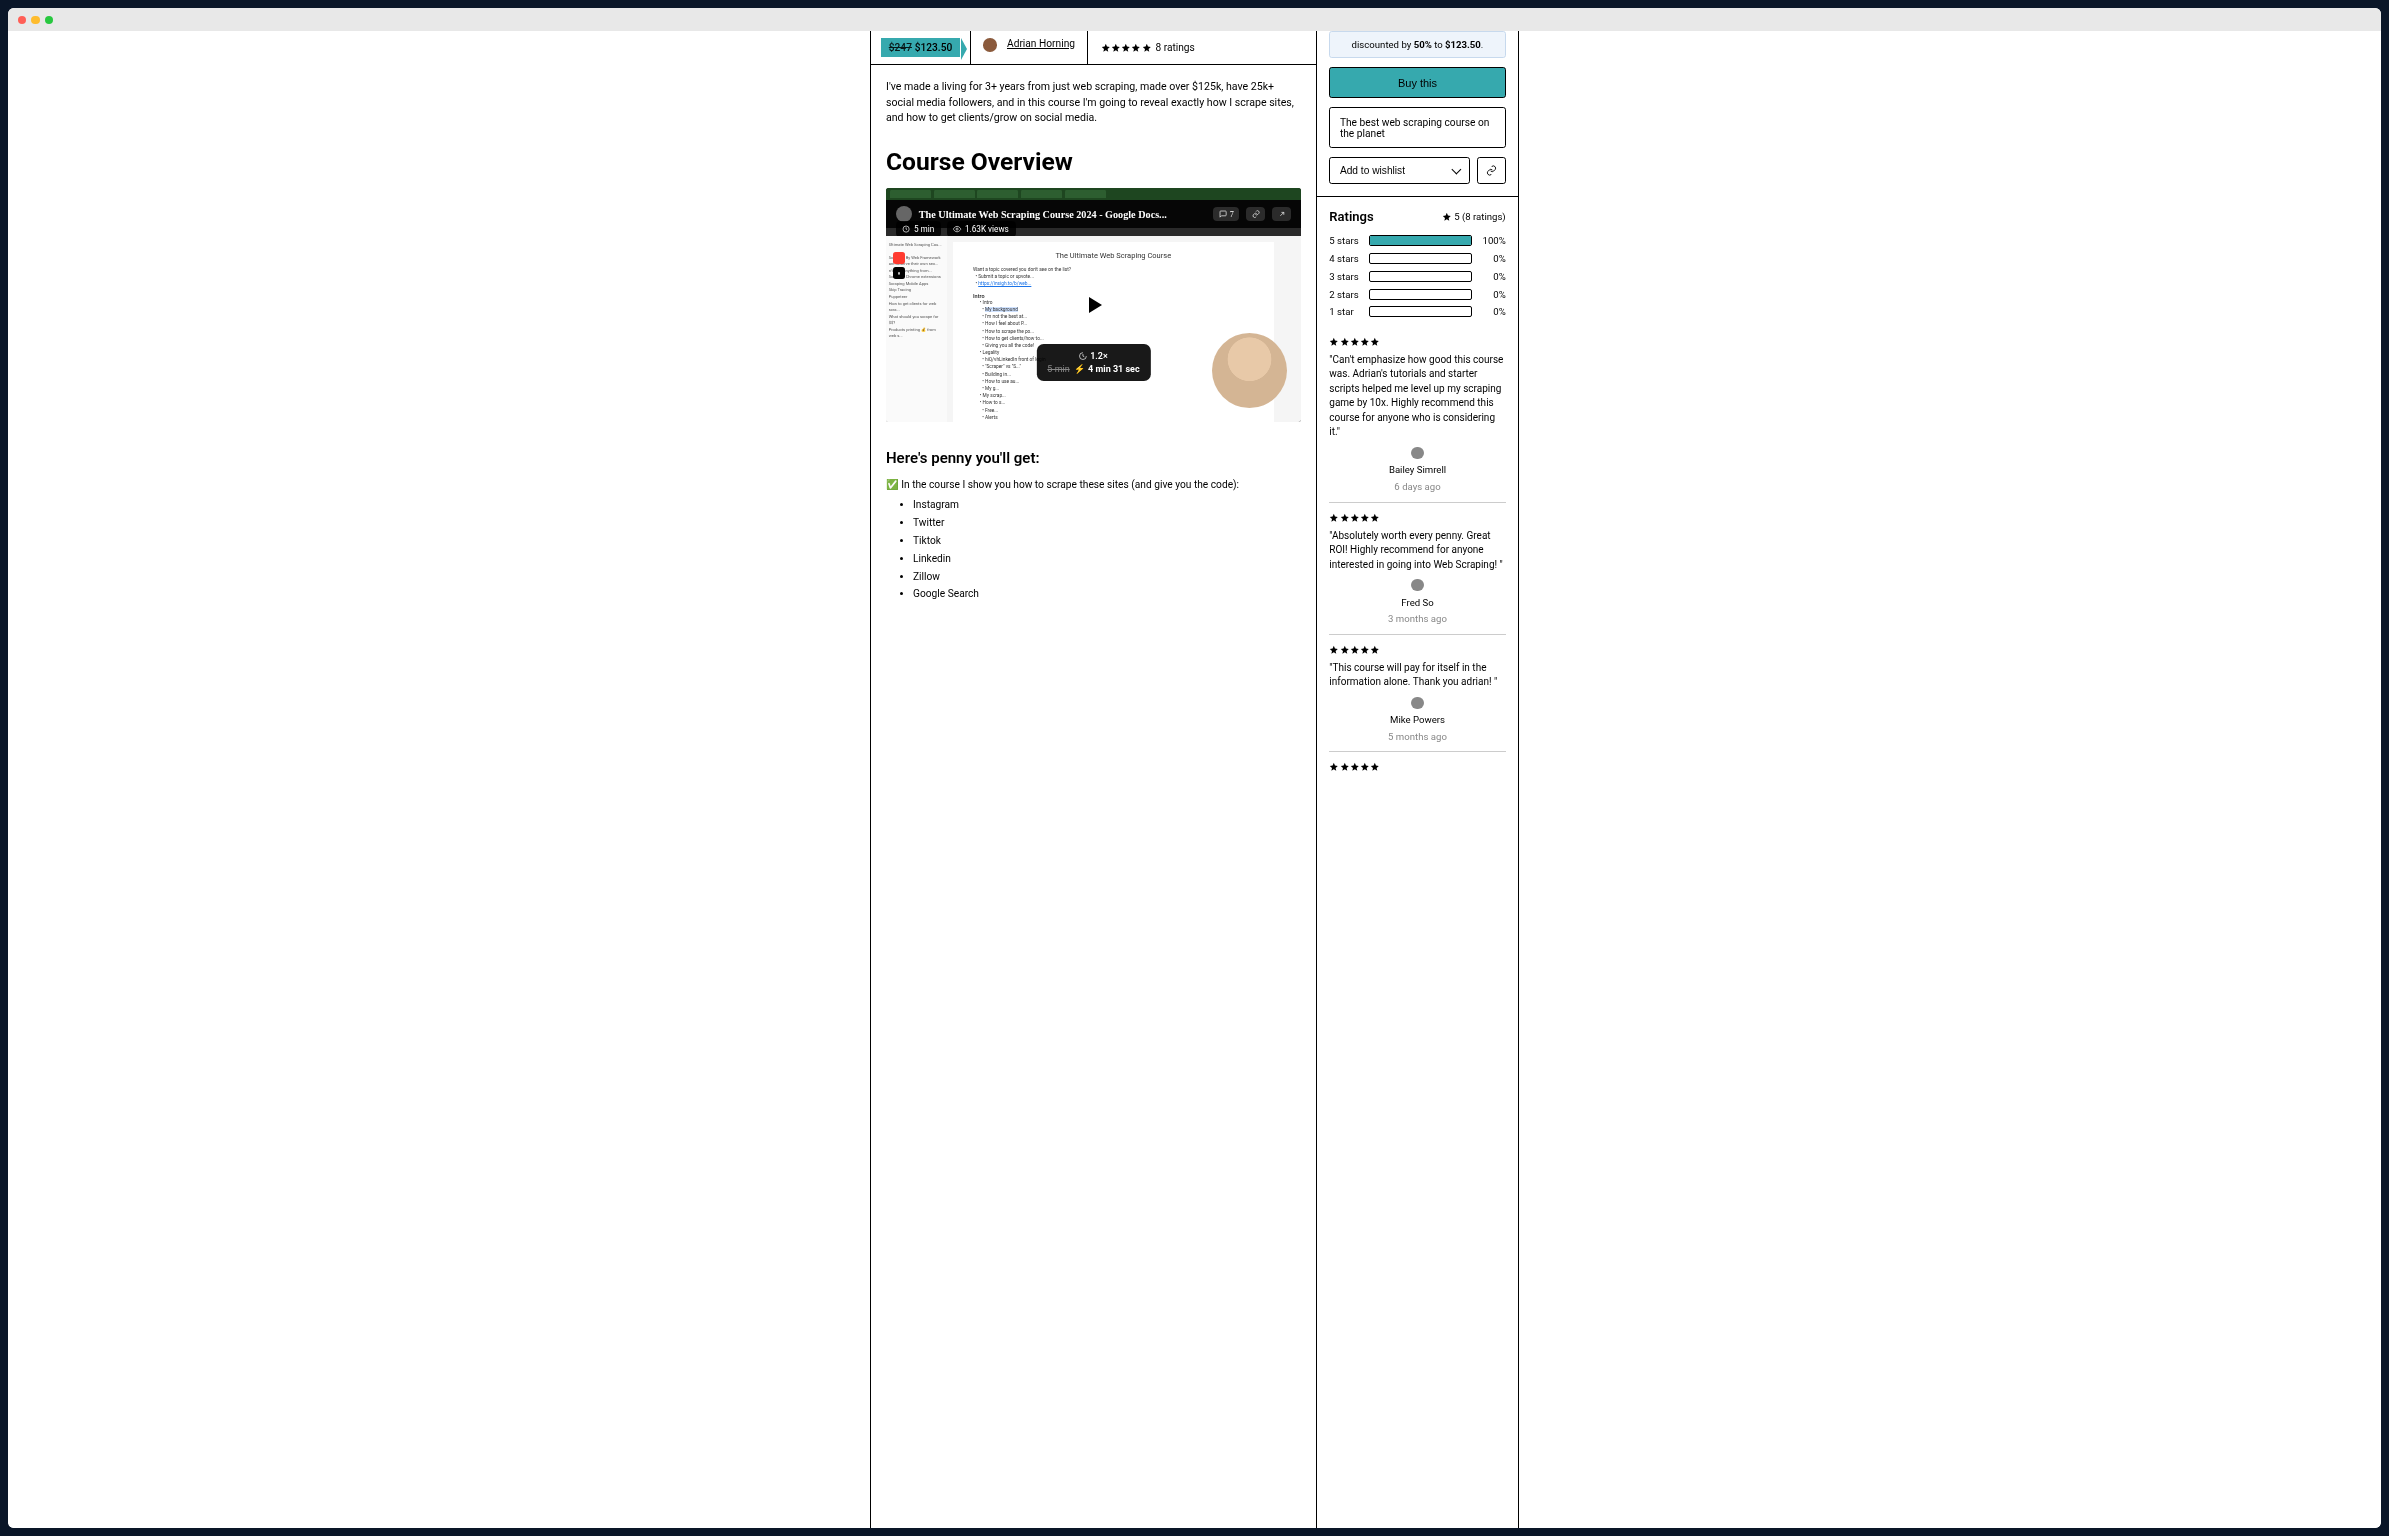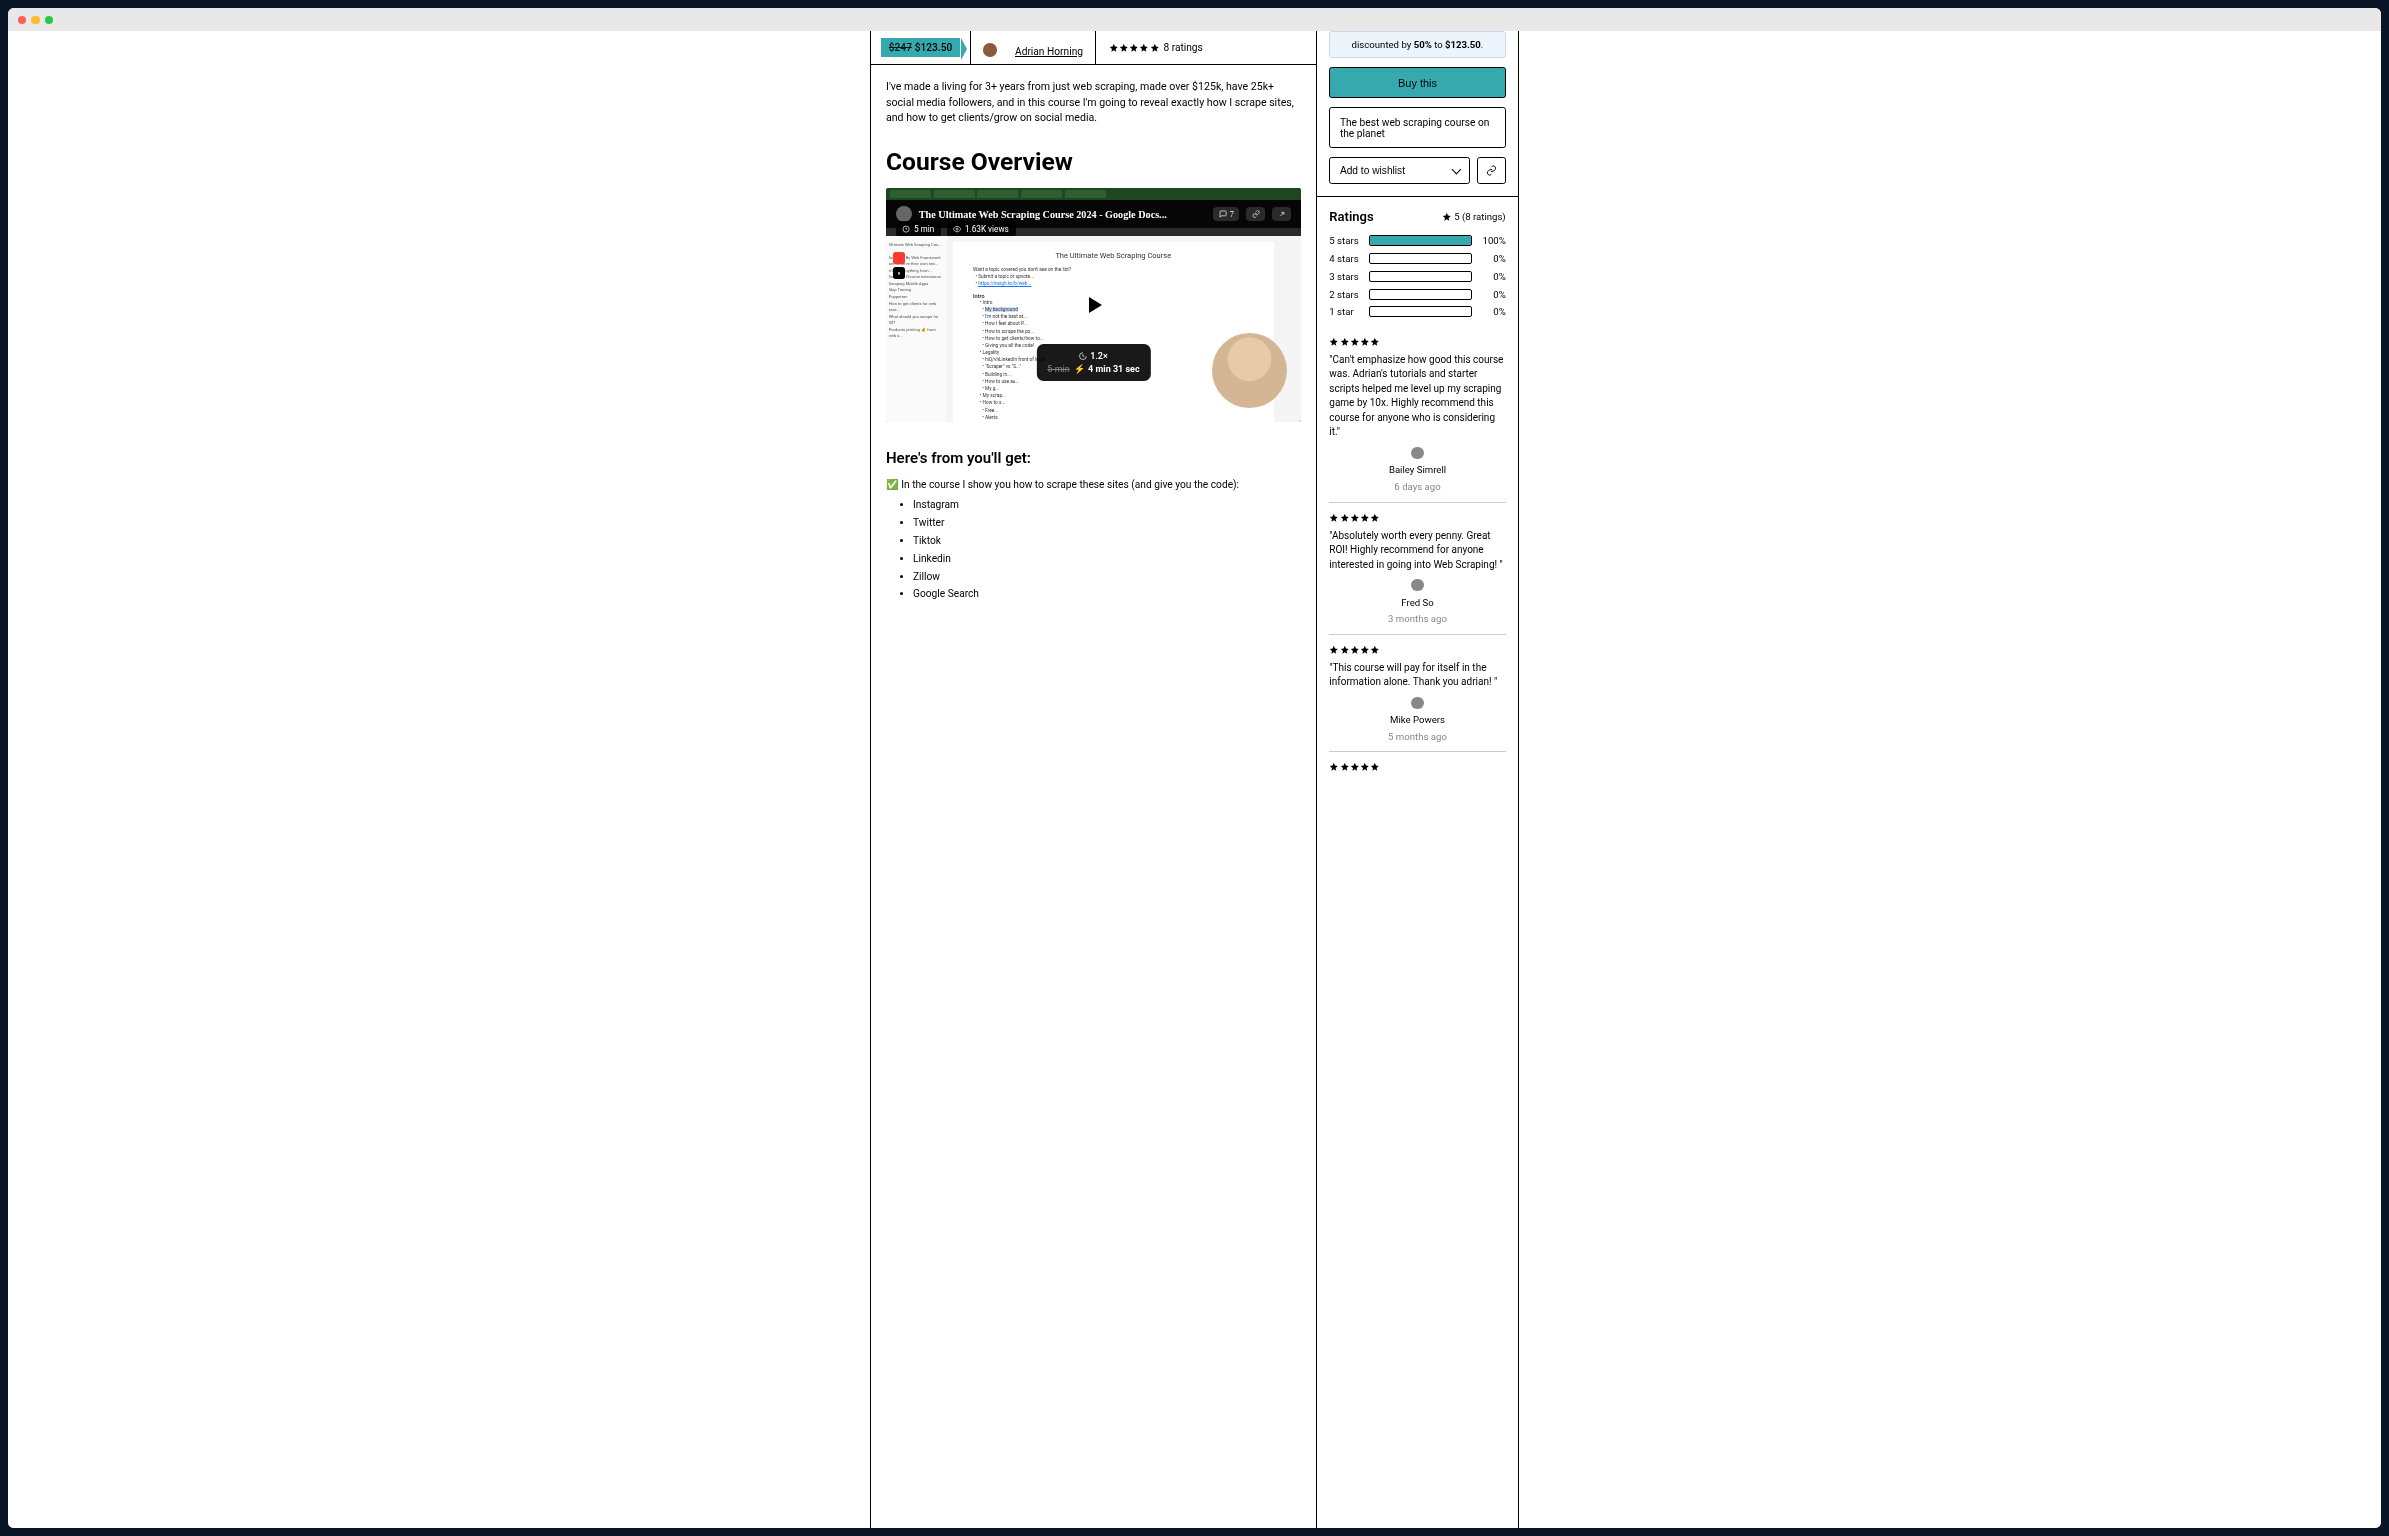--- a/index.html
+++ b/index.html
@@ -9,21 +9,21 @@
 .tl-dot { width: 8.2px; height: 8.2px; border-radius: 50%; }
 .tl-red { background: #ff5f57; } .tl-yellow { background: #febc2e; } .tl-green { background: #28c840; }
 .content { flex: 1; overflow: auto; background: #fff; display: flex; justify-content: center; }
 .page { width: 100%; max-width: 649px; display: flex; }
 .main { flex: 1; border-left: 0.7px solid #000; border-right: 0.7px solid #000; }
 .header-row { display: flex; border-bottom: 0.7px solid #000; }
 .price-cell { padding: 6.8px 9.6px; border-right: 0.7px solid #000; display: flex; align-items: center; }
 .price-tag { background: #36a9ae; color: #000; padding: 4.1px 8.2px; position: relative; font-size: 10.2px; font-weight: 500; }
 .price-tag::after { content: ""; position: absolute; right: -6.8px; top: 0; width: 0; height: 0; border-top: 11px solid transparent; border-bottom: 11px solid transparent; border-left: 6.8px solid #36a9ae; }
 .price-old { text-decoration: line-through; margin-right: 2.7px; opacity: 0.85; }
-.author-cell { padding: 6.8px 12.3px; border-right: 0.7px solid #000; display: flex; align-items: flex-end; gap: 18px; }
+.author-cell { padding: 6.8px 12.3px; border-right: 0.7px solid #000; display: flex; align-items: flex-start; gap: 10px; }
 .avatar { width: 13.7px; height: 13.7px; border-radius: 50%; background: #8b5a3c; display: inline-block; }
 .author-name { text-decoration: underline; font-size: 10.2px; }
 .rating-cell { padding: 6.8px 12.3px; display: flex; align-items: center; gap: 4.1px; font-size: 10.2px; }
 .stars { display: flex; gap: 0.7px; }
 .star { width: 9.6px; height: 9.6px; }
 .star svg { width: 100%; height: 100%; fill: #000; }
 .body-pad { padding: 13.7px 15px; }
 .intro { font-size: 10.6px; line-height: 1.5; margin-bottom: 20.5px; }
 .h1 { font-size: 24.6px; font-weight: 700; margin-bottom: 12.3px; }
 .video { background: #2a2a2a; border-radius: 2.7px; overflow: hidden; position: relative; aspect-ratio: 16/9; margin-bottom: 27px; }
@@ -206,21 +206,21 @@
                   </svg>
                   <span>1.2×</span>
                 </div>
               <div><span class="speed-old">5 min</span> ⚡ <strong>4 min 31 sec</strong></div>
             </div>
             <div class="face">
                 <div class="face-inner"></div>
               </div>
           </div>
 
-          <h3 class="h3">Here's from you'll get:</h3>
+          <h3 class="h3">Here's penny you'll get:</h3>
           <p class="check-line">✅ <span>In the course I show you how to scrape these sites (and give you the code):</span></p>
           <ul class="site-list" id="site-list">
               <li>Instagram</li>
               <li>Twitter</li>
               <li>Tiktok</li>
               <li>Linkedin</li>
               <li>Zillow</li>
               <li>Google Search</li>
             </ul>
         </div>

